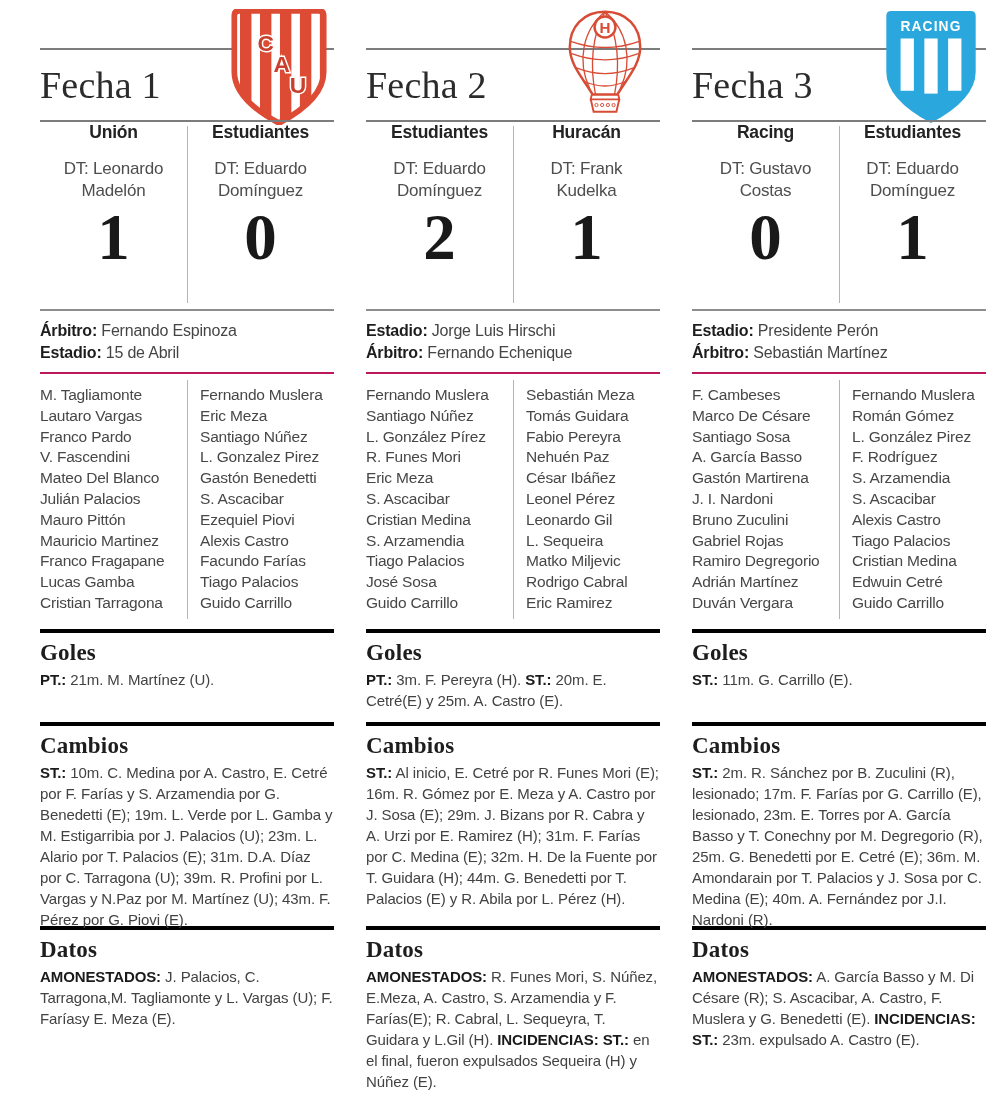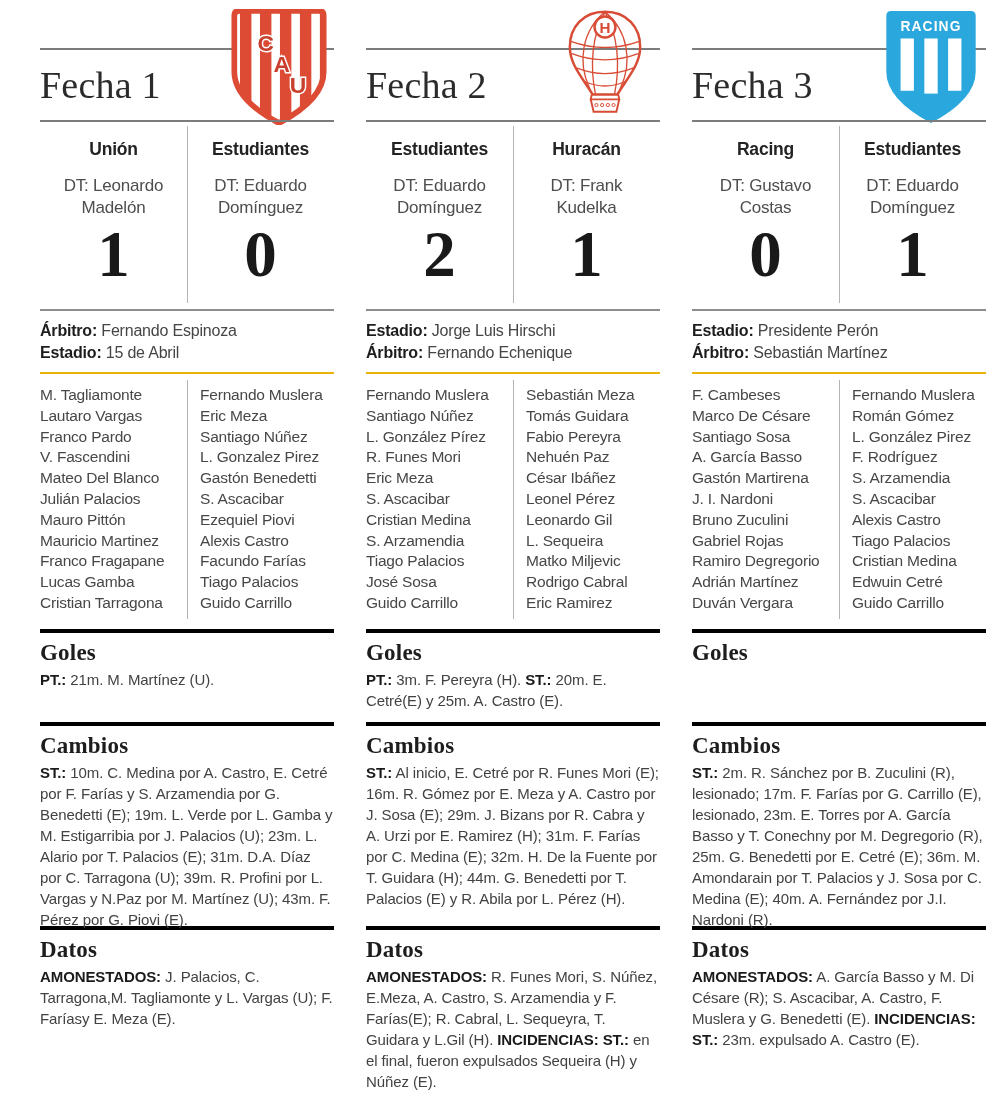--- a/index.html
+++ b/index.html
@@ -17,32 +17,32 @@
   .fecha{
     font-family:"Liberation Serif",serif;font-size:38px;color:#2b2b2b;
     padding-top:13px;letter-spacing:.2px;
   }
   .crest{position:absolute;top:-41px;right:2px;width:106px;height:116px;}
   .crest svg{width:100%;height:100%;display:block;}
 
   
   .scorebox{height:187px;border-top:2px solid #7c7c7c;display:flex;position:relative;}
   .scorebox::after{content:"";position:absolute;left:50%;top:4px;bottom:6px;width:1px;background:#b4b4b4;}
-  .half{width:50%;text-align:center;padding-top:17px;box-sizing:border-box;}
+  .half{width:50%;text-align:center;box-sizing:border-box;}
   .team{font-weight:bold;font-size:17.5px;color:#232323;letter-spacing:-.2px;}
   .dt{font-size:17px;line-height:1.32;color:#4e4e4e;max-width:126px;margin:15px auto 0;letter-spacing:-.2px;}
   .score{font-family:"Liberation Serif",serif;font-weight:bold;font-size:65px;line-height:1.02;color:#191919;margin-top:1px;}
 
   
   .officials{height:63px;border-top:2px solid #8d8d8d;padding-top:9px;box-sizing:border-box;
     font-size:16px;line-height:1.38;letter-spacing:-.2px;}
   .officials b{color:#1d1d1d;}
 
   
-  .players{height:257px;border-top:2px solid #eab308;display:flex;position:relative;box-sizing:border-box;padding-top:11px;}
+  .players{height:257px;border-top:2px solid #be185d;display:flex;position:relative;box-sizing:border-box;padding-top:11px;}
   .players::after{content:"";position:absolute;left:50%;top:6px;bottom:10px;width:1px;background:#b4b4b4;}
   .plist{width:50%;box-sizing:border-box;}
   .plist.right{padding-left:13px;}
   .player{font-size:15.5px;line-height:20.8px;letter-spacing:-.2px;color:#474747;white-space:nowrap;}
 
   
   .sec{border-top:4px solid #000000;box-sizing:border-box;}
   .sec.goles{height:93px;}
   .sec.cambios{height:204px;}
   .sec h3{
@@ -299,20 +299,21 @@
           <div class="player">Alexis Castro</div>
           <div class="player">Tiago Palacios</div>
           <div class="player">Cristian Medina</div>
           <div class="player">Edwuin Cetré</div>
           <div class="player">Guido Carrillo</div>
         </div>
     </div>
 
     <div class="sec goles">
       <h3>Goles</h3>
+      <p><b>ST.:</b> 11m. G. Carrillo (E).</p>
     </div>
 
     <div class="sec cambios">
       <h3>Cambios</h3>
       <p><b>ST.:</b> 2m. R. Sánchez por B. Zuculini (R), lesionado; 17m. F. Farías por G. Carrillo (E), lesionado, 23m. E. Torres por A. García Basso y T. Conechny por M. Degregorio (R), 25m. G. Benedetti por E. Cetré (E); 36m. M. Amondarain por T. Palacios y J. Sosa por C. Medina (E); 40m. A. Fernández por J.I. Nardoni (R).</p>
     </div>
 
     <div class="sec datos">
       <h3>Datos</h3>
       <p><b>AMONESTADOS:</b> A. García Basso y M. Di Césare (R); S. Ascacibar, A. Castro, F. Muslera y G. Benedetti (E). <b>INCIDENCIAS: ST.:</b> 23m. expulsado A. Castro (E).</p>

